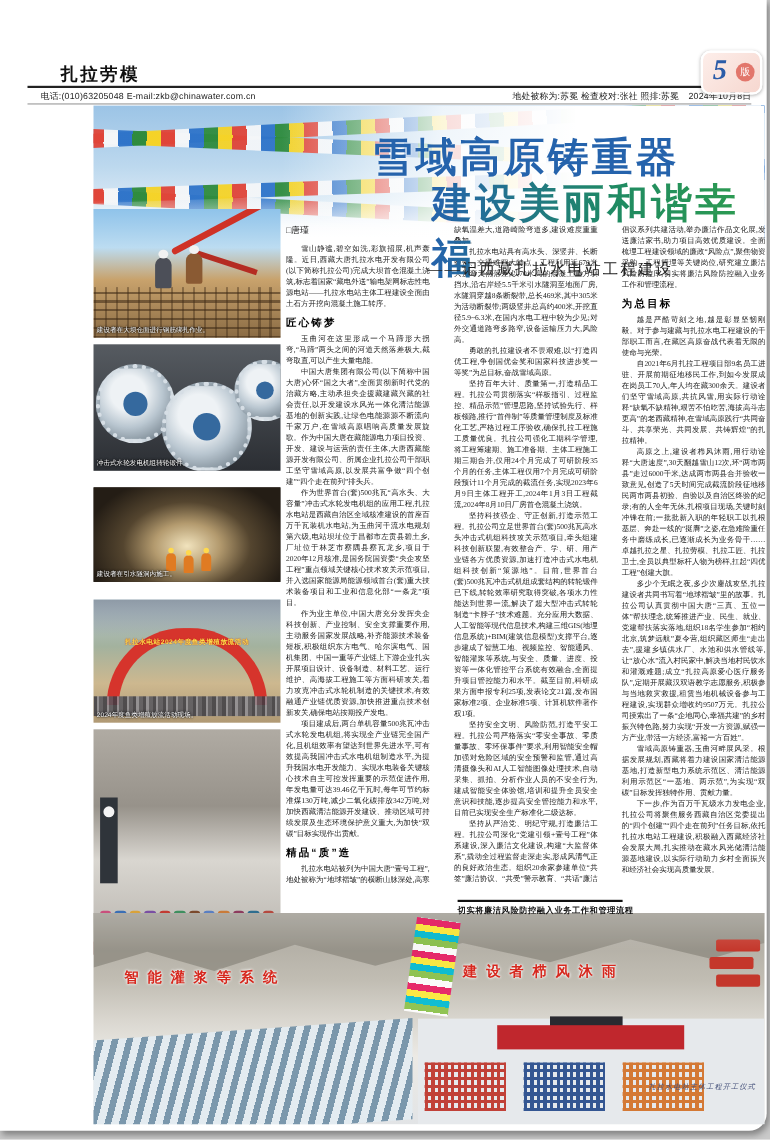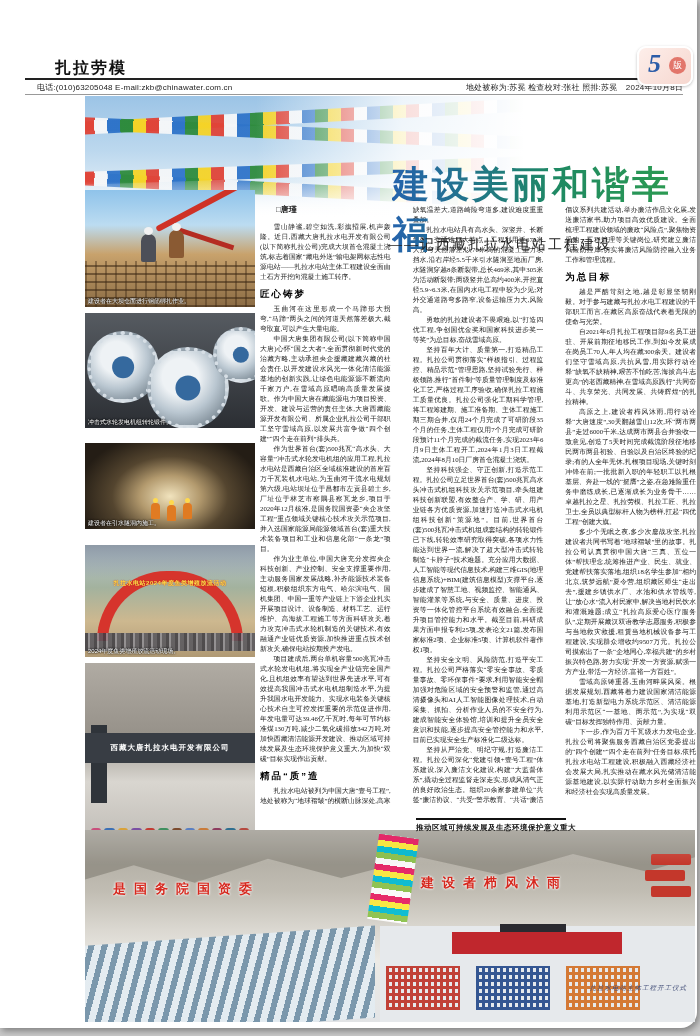--- a/index.html
+++ b/index.html
@@ -156,21 +156,21 @@
   .c10{background:#8d3b5e;} .c11{background:#2f6e8f;} .c12{background:#b5493f;}
   .redcarpet{position:absolute;left:0;right:0;bottom:0;height:12px;background:#8e2f28;opacity:.75;}
 
   
   .article{
     position:absolute;left:260px;top:205px;width:436px;height:607px;
     column-count:3;column-gap:22px;overflow:hidden;
     font-size:6.8px;line-height:10px;color:#1a1a1a;text-align:justify;
     font-family:"Liberation Serif",serif;
   }
-  .byline{font-weight:bold;font-size:8px;margin:0 0 7px 16px;}
+  .byline{font-weight:normal;font-size:8px;margin:0 0 7px 0;}
   .body-p{margin:0;text-indent:2em;}
   .sec-h{
     margin:7px 0 5px 0;font-size:9.5px;letter-spacing:2px;color:#000;
     font-family:"Liberation Sans",sans-serif;font-weight:bold;
   }
 
   
   .credit{position:absolute;left:416px;top:818px;width:260px;z-index:7;}
   .credit .bar{width:150px;height:2px;background:#111;margin-bottom:3px;}
   .credit .txt{font-size:7.5px;font-weight:bold;color:#111;font-family:"Liberation Sans",sans-serif;letter-spacing:.5px;}
@@ -236,20 +236,21 @@
     <div class="circ">版</div>
   </div>
 
   <div class="flags">
     <div class="flag-row fr1"></div>
     <div class="flag-row fr2"></div>
     <div class="flag-row fr3"></div>
     <div class="flag-row fr4"></div>
   </div>
 
+  <div class="headline1">雪域高原铸重器</div>
   <div class="headline2">建设美丽和谐幸福</div>
   <div class="subtitle">——记西藏扎拉水电站工程建设</div>
 
   <div class="ph ph1">
     <div class="rebar"></div>
     <div class="crane"></div>
     <div class="crane2"></div>
     <div class="worker w1"></div>
     <div class="worker w2"></div>
     <div class="cap">建设者在大坝仓面进行钢筋绑扎作业。</div>
@@ -273,23 +274,20 @@
   <div class="ph ph4">
     <div class="mtn"></div>
     <div class="arch"></div>
     <div class="arch-text">扎拉水电站2024年度鱼类增殖放流活动</div>
     <div class="crowd"></div>
     <div class="cap">2024年度鱼类增殖放流活动现场。</div>
   </div>
 
   <div class="ph ph5">
     <div class="pillar"></div>
-    <div class="gate-beam">
-      <span class="gate-sign">西藏大唐扎拉水电开发有限公司</span>
-    </div>
     <div class="crowd5">
       <span class="c1"></span>
         <span class="c2"></span>
         <span class="c3"></span>
         <span class="c4"></span>
       <span class="c5"></span>
         <span class="c6"></span>
         <span class="c7"></span>
         <span class="c8"></span>
       <span class="c9"></span>
@@ -322,27 +320,27 @@
       <p class="body-p">越是严酷苛刻之地,越是彰显坚韧刚毅。对于参与建藏与扎拉水电工程建设的干部职工而言,在藏区高原奋战代表着无限的使命与光荣。</p>
       <p class="body-p">自2021年6月扎拉工程项目部9名员工进驻、开展前期征地移民工作,到如今发展成在岗员工70人,年人均在藏300余天。建设者们坚守雪域高原,共抗风雪,用实际行动诠释“缺氧不缺精神,艰苦不怕吃苦,海拔高斗志更高”的老西藏精神,在雪域高原践行“共同奋斗、共享荣光、共同发展、共铸辉煌”的扎拉精神。</p>
       <p class="body-p">高原之上,建设者栉风沐雨,用行动诠释“大唐速度”,30天翻越雪山12次,环“两市两县”走过6000千米,达成两市两县合并验收一致意见,创造了5天时间完成截流阶段征地移民两市两县初验、自验以及自治区终验的纪录;有的人全年无休,扎根项目现场,关键时刻冲锋在前;一批批新入职的年轻职工以扎根基层、奔赴一线的“挺膺”之姿,在急难险重任务中磨练成长,已逐渐成长为业务骨干……卓越扎拉之星、扎拉劳模、扎拉工匠、扎拉卫士,全员以典型标杆人物为榜样,扛起“四优工程”创建大旗。</p>
       <p class="body-p">多少个无眠之夜,多少次鏖战攻坚,扎拉建设者共同书写着“地球褶皱”里的故事。扎拉公司认真贯彻中国大唐“三真、五位一体”帮扶理念,统筹推进产业、民生、就业、党建帮扶落实落地,组织18名学生参加“相约北京,筑梦远航”夏令营,组织藏区师生“走出去”,援建乡镇供水厂、水池和供水管线等,让“放心水”流入村民家中,解决当地村民饮水和灌溉难题;成立“扎拉高原爱心医疗服务队”,定期开展藏汉双语教学志愿服务,积极参与当地救灾救援,租赁当地机械设备参与工程建设,实现群众增收约9507万元。扎拉公司摸索出了一条“企地同心,幸福共建”的乡村振兴特色路,努力实现“开发一方资源,赋强一方产业,带活一方经济,富裕一方百姓”。</p>
       <p class="body-p">雪域高原铸重器,玉曲河畔展风采。根据发展规划,西藏将着力建设国家清洁能源基地,打造新型电力系统示范区、清洁能源利用示范区“一基地、两示范”,为实现“双碳”目标发挥独特作用、贡献力量。</p>
       <p class="body-p">下一步,作为百万千瓦级水力发电企业,扎拉公司将聚焦服务西藏自治区党委提出的“四个创建”“四个走在前列”任务目标,依托扎拉水电站工程建设,积极融入西藏经济社会发展大局,扎实推动在藏水风光储清洁能源基地建设,以实际行动助力乡村全面振兴和经济社会实现高质量发展。</p>
     </div>
 
   <div class="credit">
     <div class="bar"></div>
-    <div class="txt">推动区域可持续发展及生态环境保护意义重大</div>
+    <div class="txt">切实将廉洁风险防控融入业务工作和管理流程</div>
   </div>
 
   <div class="pano">
     <div class="ridge"></div>
     <div class="cascade"></div>
-    <div class="slogan sl-left">是国务院国资委</div>
+    <div class="slogan sl-left">智能灌浆等系统</div>
     <div class="slogan sl-right">建设者栉风沐雨</div>
     <div class="greenhouses"></div>
     <div class="ceremony">
       <div class="screen"></div>
       <div class="stage"></div>
       <div class="block blk b1"></div>
       <div class="block blk b2"></div>
       <div class="block blk b3"></div>
     </div>
     <div class="trucks">

